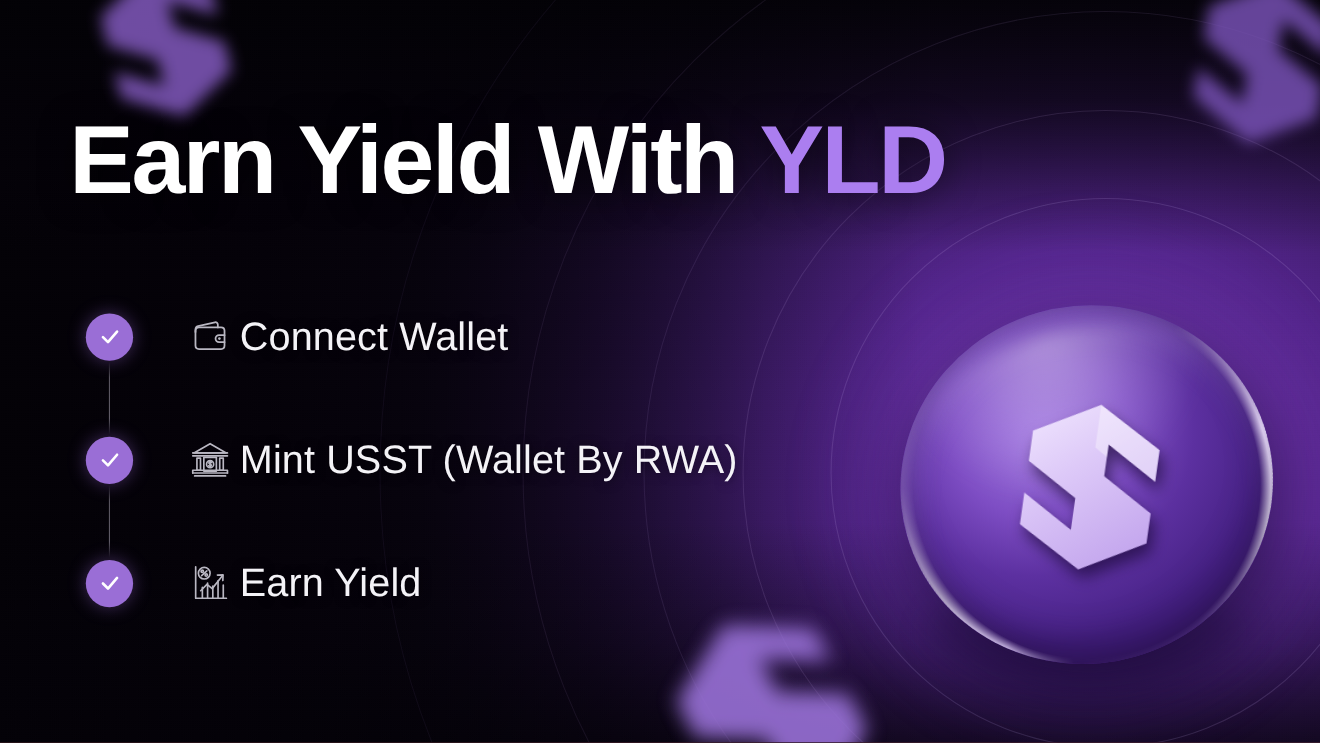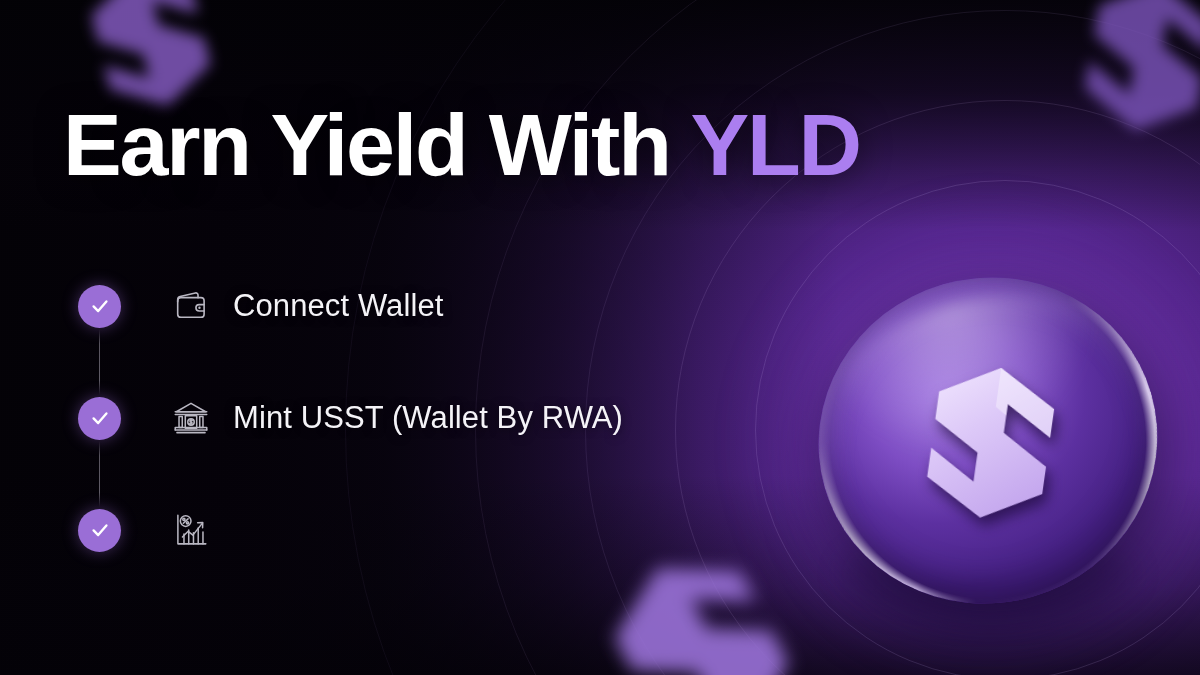--- a/index.html
+++ b/index.html
@@ -131,22 +131,22 @@
   .step-icon {
     flex:0 0 auto;
     width:44px; height:44px;
     margin-left:48px;
     display:flex; align-items:center; justify-content:center;
     color:#b9b7c2;
   }
   .step-icon svg { display:block; }
 
   .step-label {
-    margin-left:20px;
-    font-size:31px;
+    margin-left:5px;
+    font-size:36px;
     font-weight:400;
     letter-spacing:.1px;
     color:#f4f3f7;
     white-space:nowrap;
     text-shadow:0 1px 10px rgba(0,0,0,.55);
   }
 
   
   .coin-wrap {
     position:absolute;
@@ -340,20 +340,21 @@
           <path d="M27.6 34.6 L27.6 18.0"></path>
           <path d="M32.6 34.6 L32.6 22.0"></path>
           <path d="M11.0 27.4 L17.0 21.4 L22.0 25.4 L31.8 13.0"></path>
           <path d="M27.0 12.4 L32.4 12.2 L32.2 17.6"></path>
           <circle cx="14.4" cy="10.6" r="5.6"></circle>
           <circle cx="12.5" cy="8.8" r="1.15"></circle>
           <circle cx="16.3" cy="12.4" r="1.15"></circle>
           <path d="M16.9 8.3 L11.9 12.9"></path>
         </svg>
       </span>
+      <span class="step-label">Earn Yield</span>
     </div>
 
   </div>
 
   <div class="coin-wrap">
     <div class="coin-glow"></div>
     <div class="coin-shadow"></div>
     <div class="coin">
       <div class="coin-body"></div>
       <div class="coin-rim"></div>

